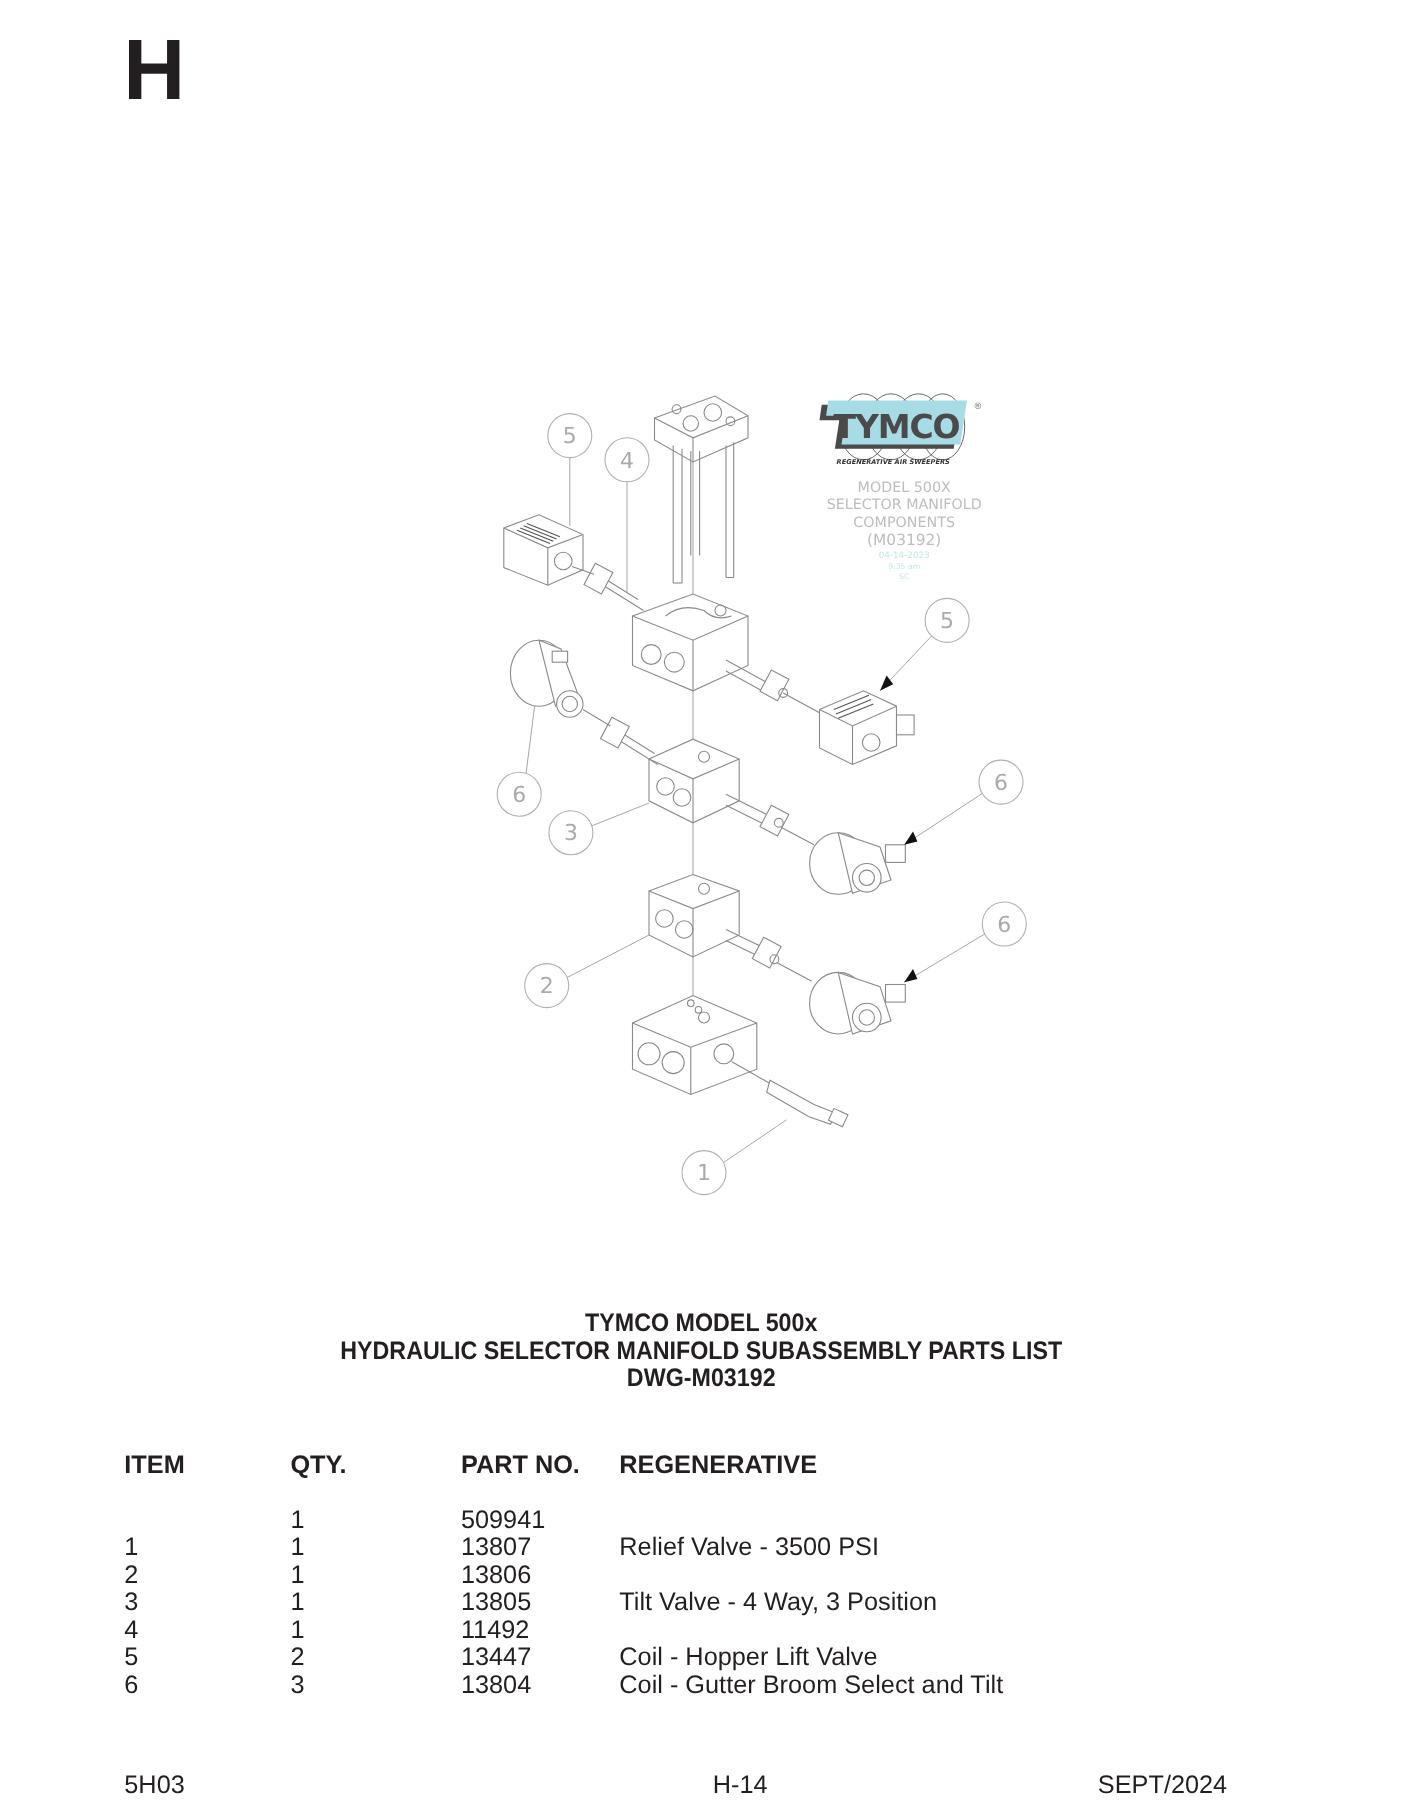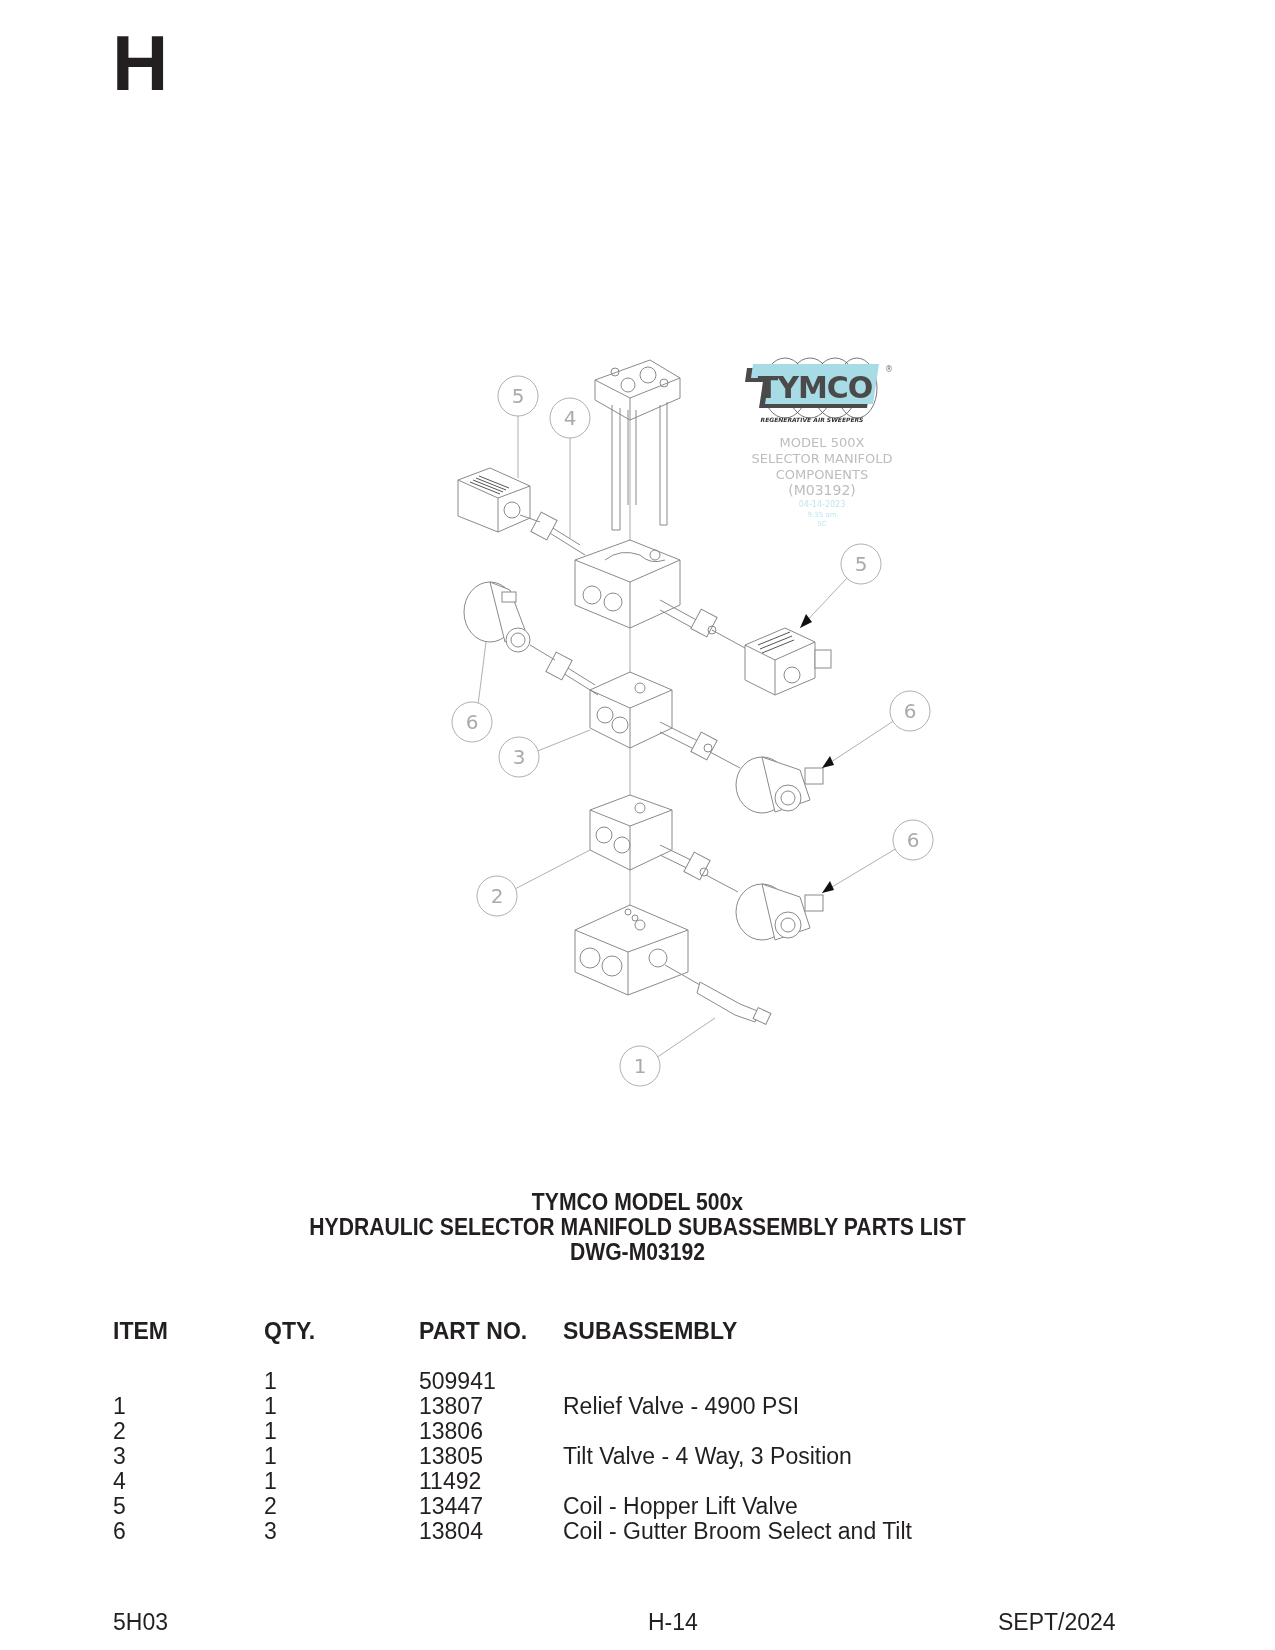--- a/index.html
+++ b/index.html
@@ -247,33 +247,33 @@
   <div>TYMCO MODEL 500x</div>
   <div>HYDRAULIC SELECTOR MANIFOLD SUBASSEMBLY PARTS LIST</div>
   <div>DWG-M03192</div>
 </div>
 
 <div class="parts-table">
   <div class="hdr">
     <span class="col c-item">ITEM</span>
     <span class="col c-qty">QTY.</span>
     <span class="col c-part">PART NO.</span>
-    <span class="col c-desc">SUBASSEMBLY</span>
+    <span class="col c-desc">REGENERATIVE</span>
   </div>
   <div id="rows">
       <div class="row">
         <span class="col c-item"></span>
         <span class="col c-qty">1</span>
         <span class="col c-part">509941</span>
       </div>
       <div class="row">
         <span class="col c-item">1</span>
         <span class="col c-qty">1</span>
         <span class="col c-part">13807</span>
-        <span class="col c-desc">Relief Valve - 4900 PSI</span>
+        <span class="col c-desc">Relief Valve - 3500 PSI</span>
       </div>
       <div class="row">
         <span class="col c-item">2</span>
         <span class="col c-qty">1</span>
         <span class="col c-part">13806</span>
       </div>
       <div class="row">
         <span class="col c-item">3</span>
         <span class="col c-qty">1</span>
         <span class="col c-part">13805</span>

